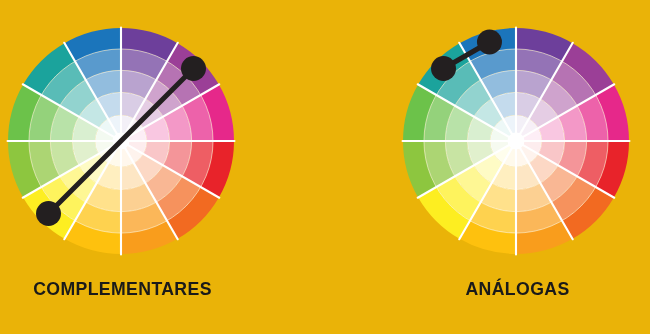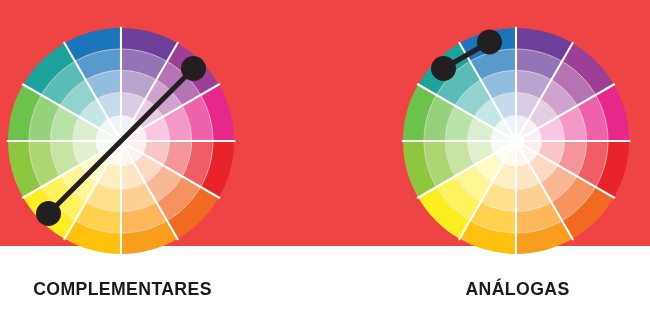--- a/index.html
+++ b/index.html
@@ -10,22 +10,22 @@
   body {
     width: 650px;
     height: 334px;
     font-family: "Liberation Sans", sans-serif;
     overflow: hidden;
     position: relative;
   }
   #stage {
     position: relative;
     width: 650px;
-    height: 246px;
-    background: #ef4444;
+    height: 334px;
+    background: #eab308;
   }
   .wheel-group {
     position: absolute;
     top: 0;
     left: 0;
   }
   .caption {
     position: absolute;
     text-align: center;
     font-family: "Liberation Sans", sans-serif;

